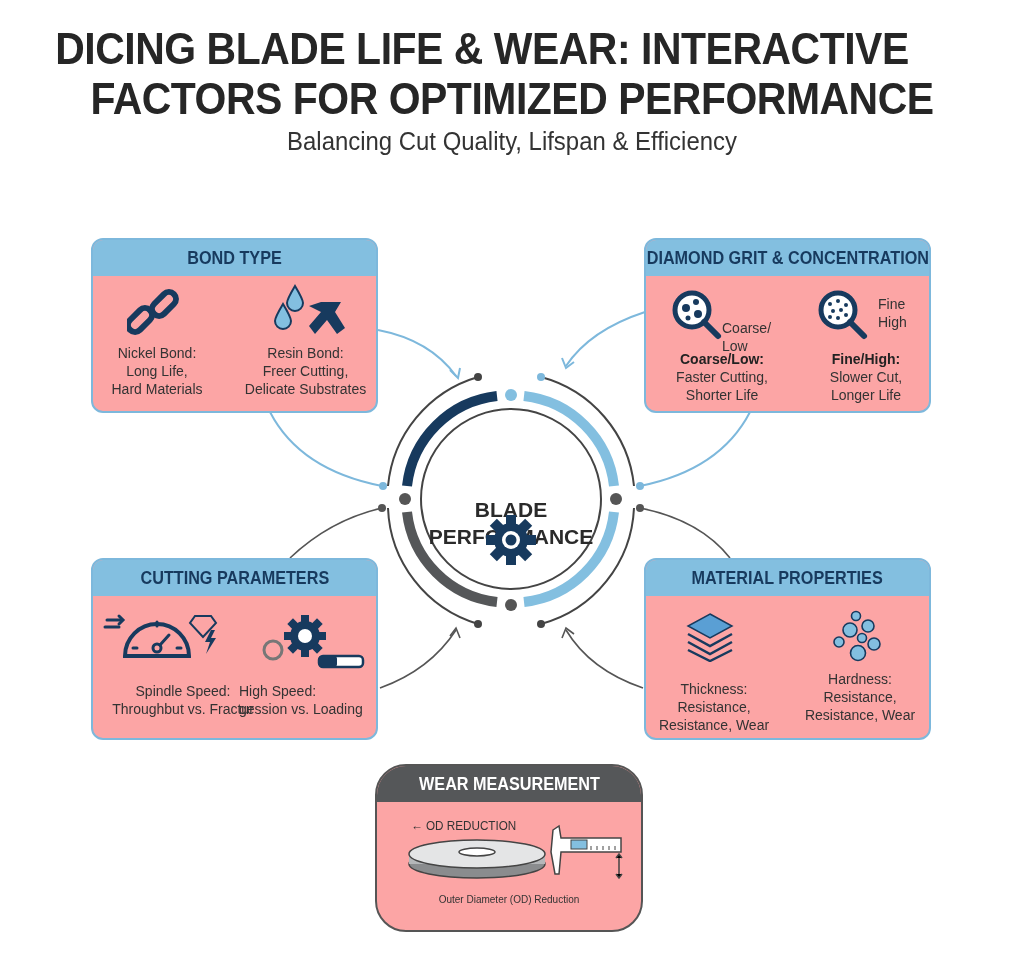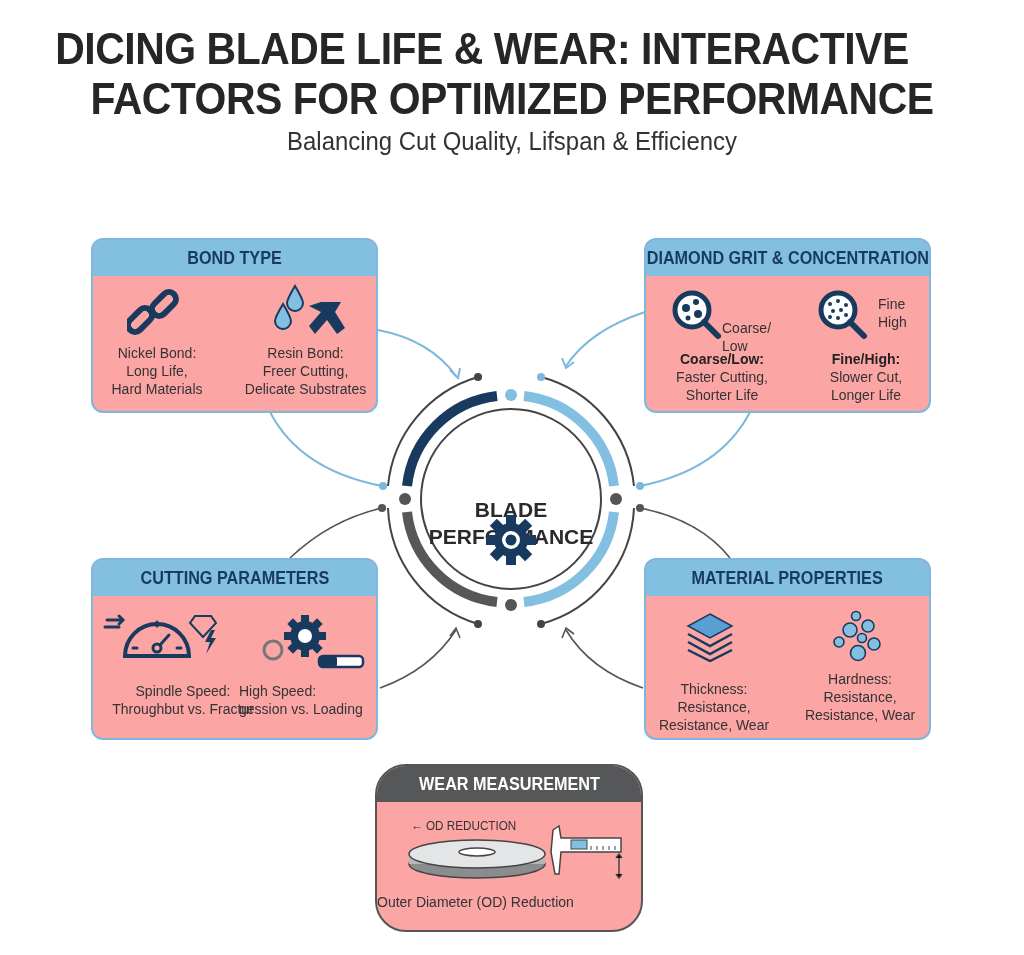--- a/index.html
+++ b/index.html
@@ -284,14 +284,14 @@
           <line x1="62" y1="22" x2="62" y2="26"></line>
           <line x1="68" y1="22" x2="68" y2="26"></line>
         </g>
         <g stroke="#444" stroke-width="1.5">
           <line x1="72" y1="30" x2="72" y2="54"></line>
           <path d="M69 34 l3 -4 l3 4"></path>
           <path d="M69 50 l3 4 l3 -4"></path>
         </g>
       </svg>
   </div>
-  <div style="position:absolute;left:0;top:128px;width:264px;text-align:left;font-size:14px;color:#333;">Outer Diameter (OD) Reduction</div>
+  <div style="position:absolute;left:0;top:128px;width:264px;text-align:center;font-size:10px;color:#333;">Outer Diameter (OD) Reduction</div>
 </div>
 
 </body></html>

